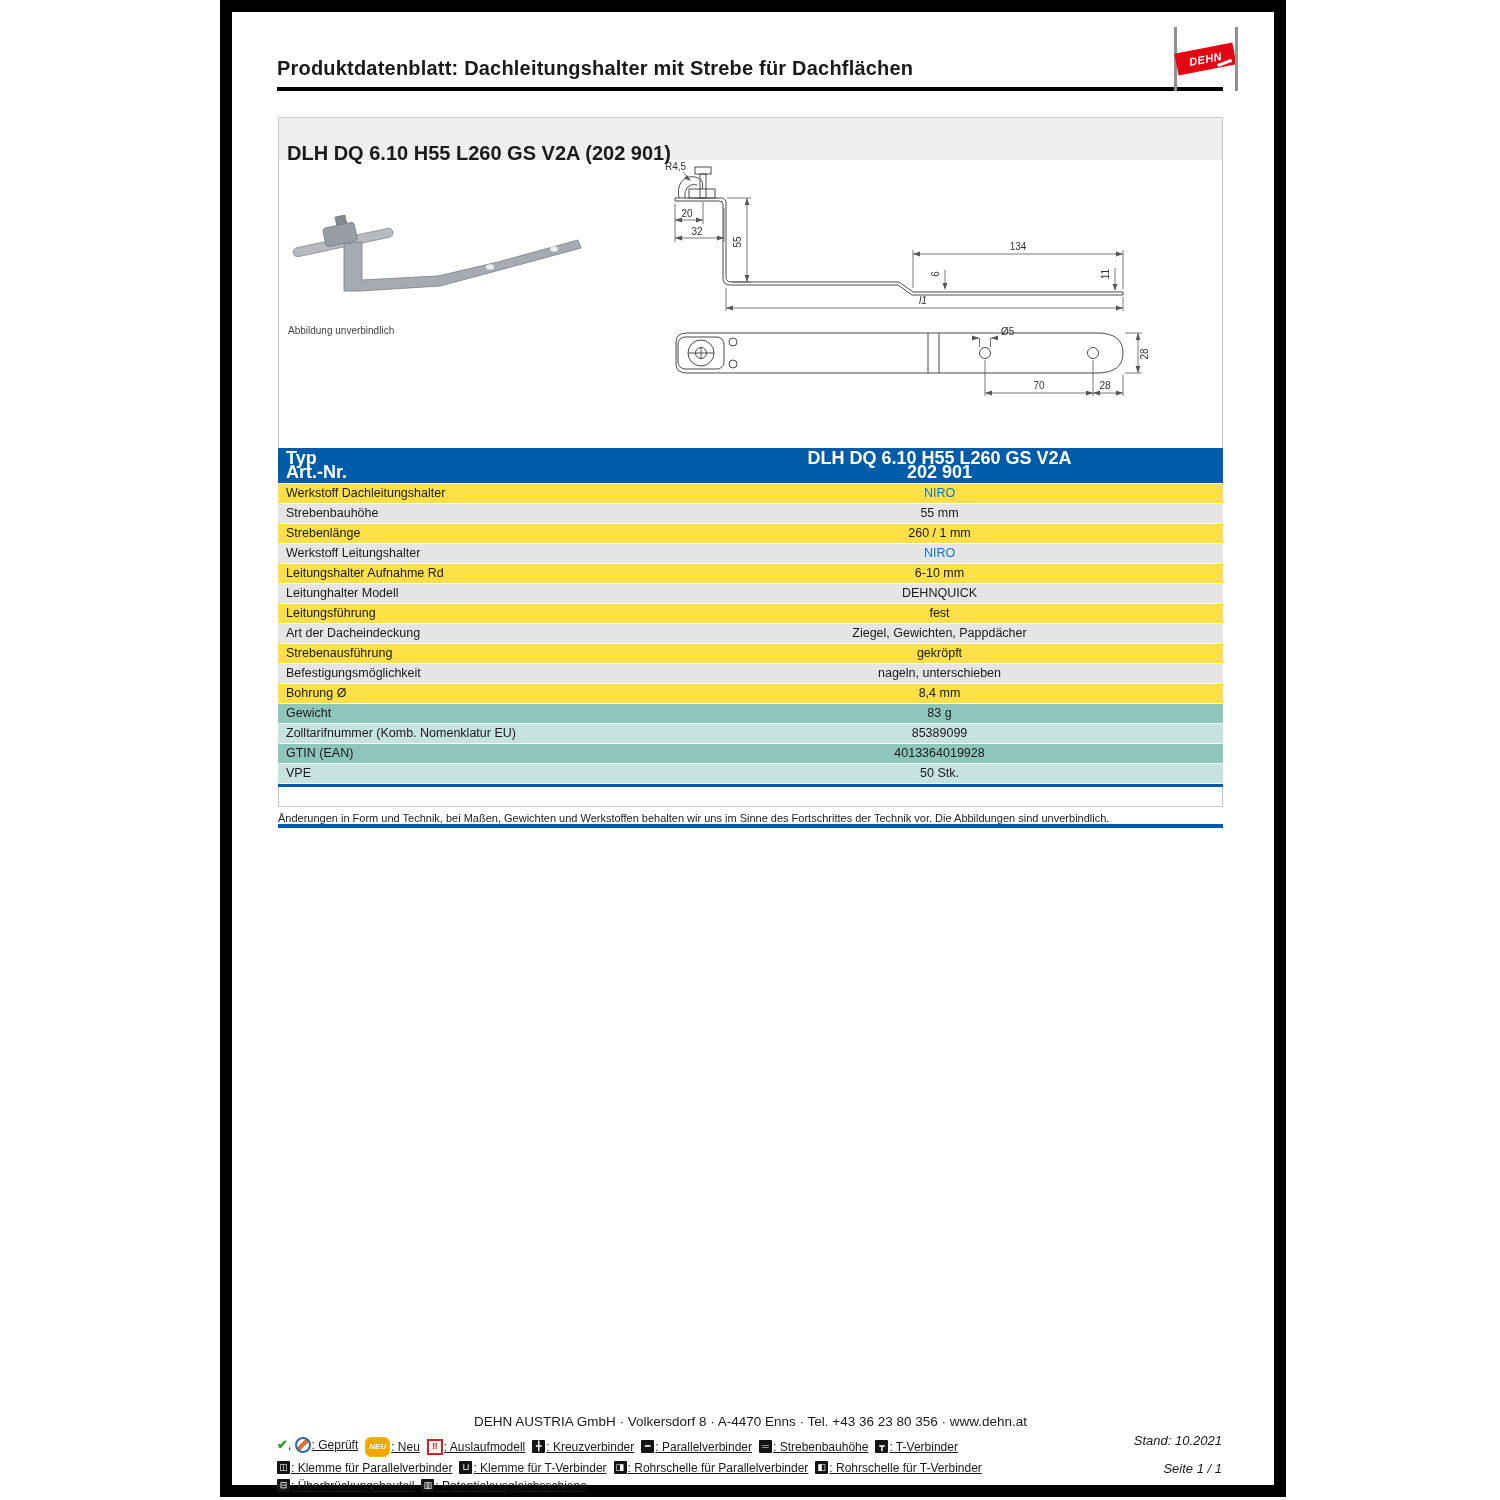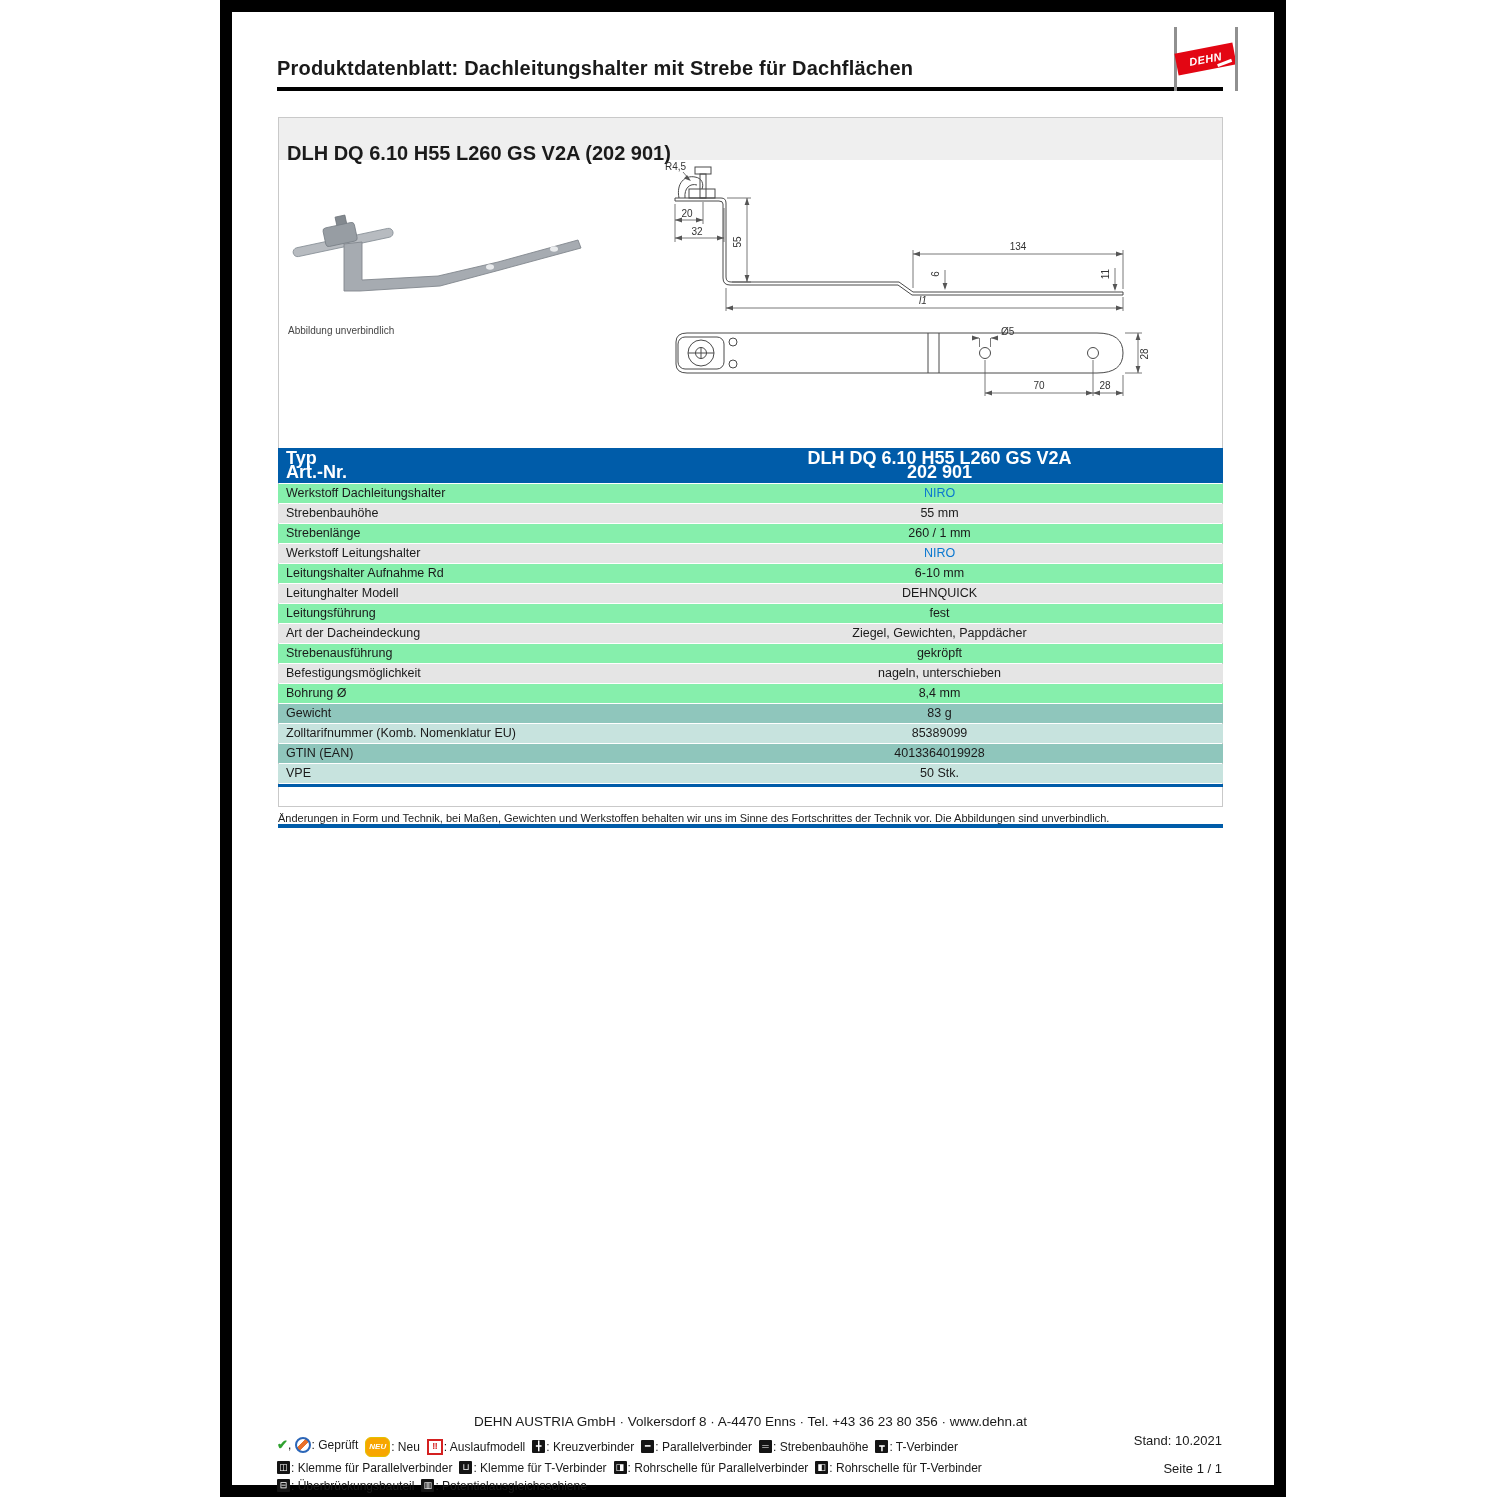--- a/index.html
+++ b/index.html
@@ -43,53 +43,53 @@
   .photo-caption{position:absolute;left:288px;top:317px;font-size:10px;color:#444;margin-top:8px;}
   .drawing-svg{position:absolute;left:645px;top:158px;}
   
   .spec-table{position:absolute;left:278px;top:448px;width:945px;border-bottom:3px solid #005CA9;}
   .thead{display:flex;background:#005CA9;color:#fff;font-weight:bold;font-size:18px;margin-bottom:1px;}
   .thead .hl{flex:0 0 40%;box-sizing:border-box;padding:3px 0 4px 8px;line-height:14px;}
   .thead .hv{flex:1;text-align:center;padding:3px 0 4px;line-height:14px;}
   .trow{display:flex;height:19px;line-height:19px;margin-bottom:1px;font-size:12.5px;}
   .tlabel{flex:0 0 40%;box-sizing:border-box;padding-left:8px;white-space:nowrap;}
   .tvalue{flex:1;text-align:center;}
-  .g1{background:#86efac}.g2{background:#e5e5e5}
+  .g1{background:#fde047}.g2{background:#e5e5e5}
   .t1{background:#8FC6BC}.t2{background:#C7E3DE}
   .link{color:#0B78D0;}
   
   .disclaimer{
     position:absolute;left:278px;top:812px;width:945px;font-size:11px;color:#222;
     border-bottom:4px solid #005CA9;
   }
   
   .company-line{position:absolute;left:278px;top:1414px;width:945px;text-align:center;font-size:13.5px;}
   .legend-line{position:absolute;left:277px;width:950px;font-size:12px;line-height:16px;white-space:nowrap;}
   .legend-1{top:1437px}.legend-2{top:1458px}.legend-3{top:1476px}
   .lg-item{margin-right:7px;display:inline-flex;align-items:center;}
-  .lg-text{margin-left:1px;}
+  .lg-text{margin-left:1px;text-decoration:underline;}
   .lg-icon{display:inline-flex;align-items:center;justify-content:center;vertical-align:middle;}
   .lg-icon.check{color:#2FA12F;font-size:13px;font-weight:bold;}
   .lg-icon.badge{
     width:12px;height:12px;border-radius:50%;border:2px solid #2B66B8;box-sizing:content-box;
     background:linear-gradient(135deg,#fff 34%,#E8702A 34%,#E8702A 62%,#fff 62%);
   }
   .lg-icon.neu{
     background:#F7A600;color:#fff;font-style:italic;font-weight:bold;font-size:8px;
     padding:1px 3px;border-radius:6px;border:1px solid #E3C200;
   }
   .lg-icon.warn{
     width:12px;height:12px;border:2px solid #D42020;color:#D42020;background:#fff;
     font-size:9px;font-weight:bold;line-height:11px;
   }
   .lg-icon.sq{
     width:13px;height:13px;background:#141414;color:#fff;font-size:9px;line-height:13px;
     text-align:center;border-radius:1px;
   }
-  .meta-right{position:absolute;left:950px;width:272px;text-align:right;font-size:13px;}
+  .meta-right{position:absolute;left:950px;width:272px;text-align:right;font-size:13px;font-style:italic;}
   .stand{top:1433px}.pagenum{top:1461px}
   svg text{font-family:"Liberation Sans", sans-serif;}
 </style>
 </head>
 <body>
 
 <div class="page-frame"></div>
 
 <div class="header-title">Produktdatenblatt: Dachleitungshalter mit Strebe für Dachflächen</div>
 

